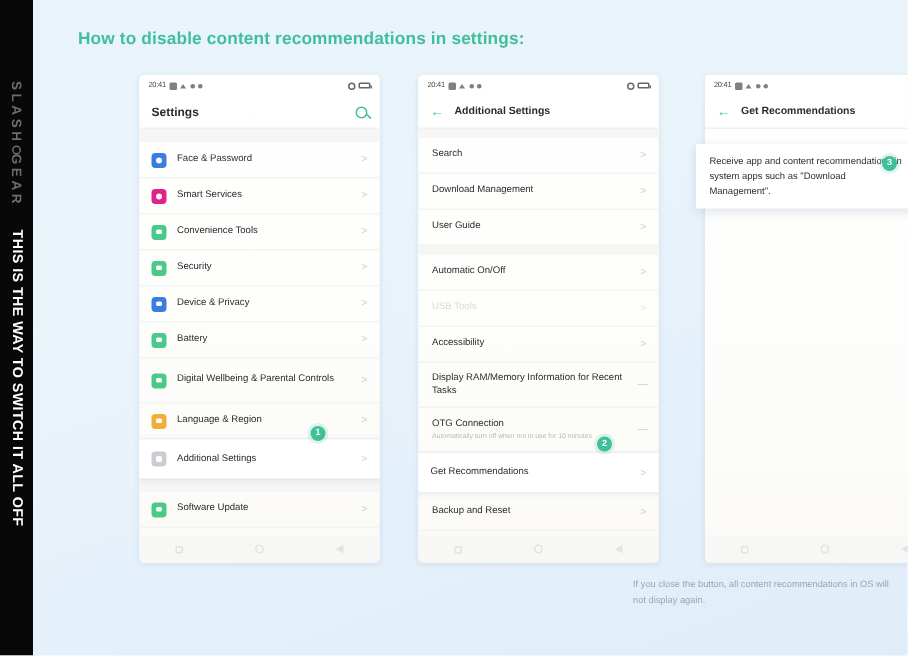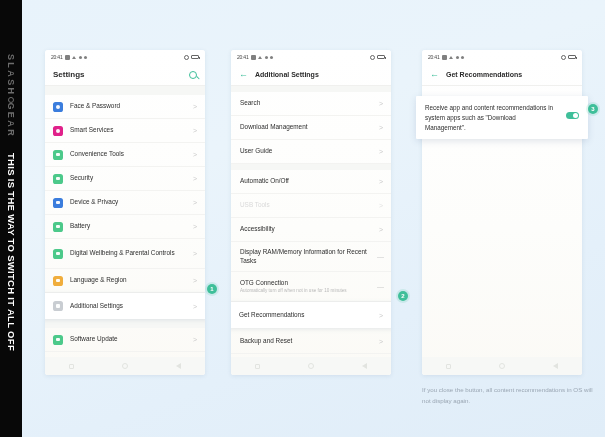--- a/index.html
+++ b/index.html
@@ -50,20 +50,21 @@
     letter-spacing: 0.1px;
   }
 
   
   .phone {
     position: absolute; top: 50px; width: 160px; height: 325px;
     background: #fbfcfd;
     border-radius: 3px;
     box-shadow: 0 1px 4px rgba(40,80,120,.10);
     overflow: visible;
+    margin-left: 48px;
   }
   #phone1 { left: 23px; }
   #phone2 { left: 209px; }
   #phone3 { left: 400px; }
 
   .pbody { position: absolute; inset: 0; overflow: hidden; border-radius: 3px;
            background: linear-gradient(180deg,#ffffff 0%,#fdfdfb 55%,#fbfaf6 100%); }
 
   
   .statusbar {
@@ -178,20 +179,21 @@
 
 <div id="rail">
   <div class="vtext brand">
     <span>SLASH</span><span class="logo-dot"></span><span>GEAR</span>
   </div>
   <div class="vtext tagline">THIS IS THE WAY TO SWITCH IT ALL OFF</div>
 </div>
 
 <div id="canvas">
 
+  <div id="title">How to disable content recommendations in settings:</div>
 
   <div class="phone" id="phone1">
     <div class="pbody">
 
       <div class="statusbar">
         <div class="sb-left">
           <span class="sb-time">20:41</span>
           <span class="sb-ic"></span>
           <span class="sb-ic wifi"></span>
           <span class="sb-ic tiny"></span>

